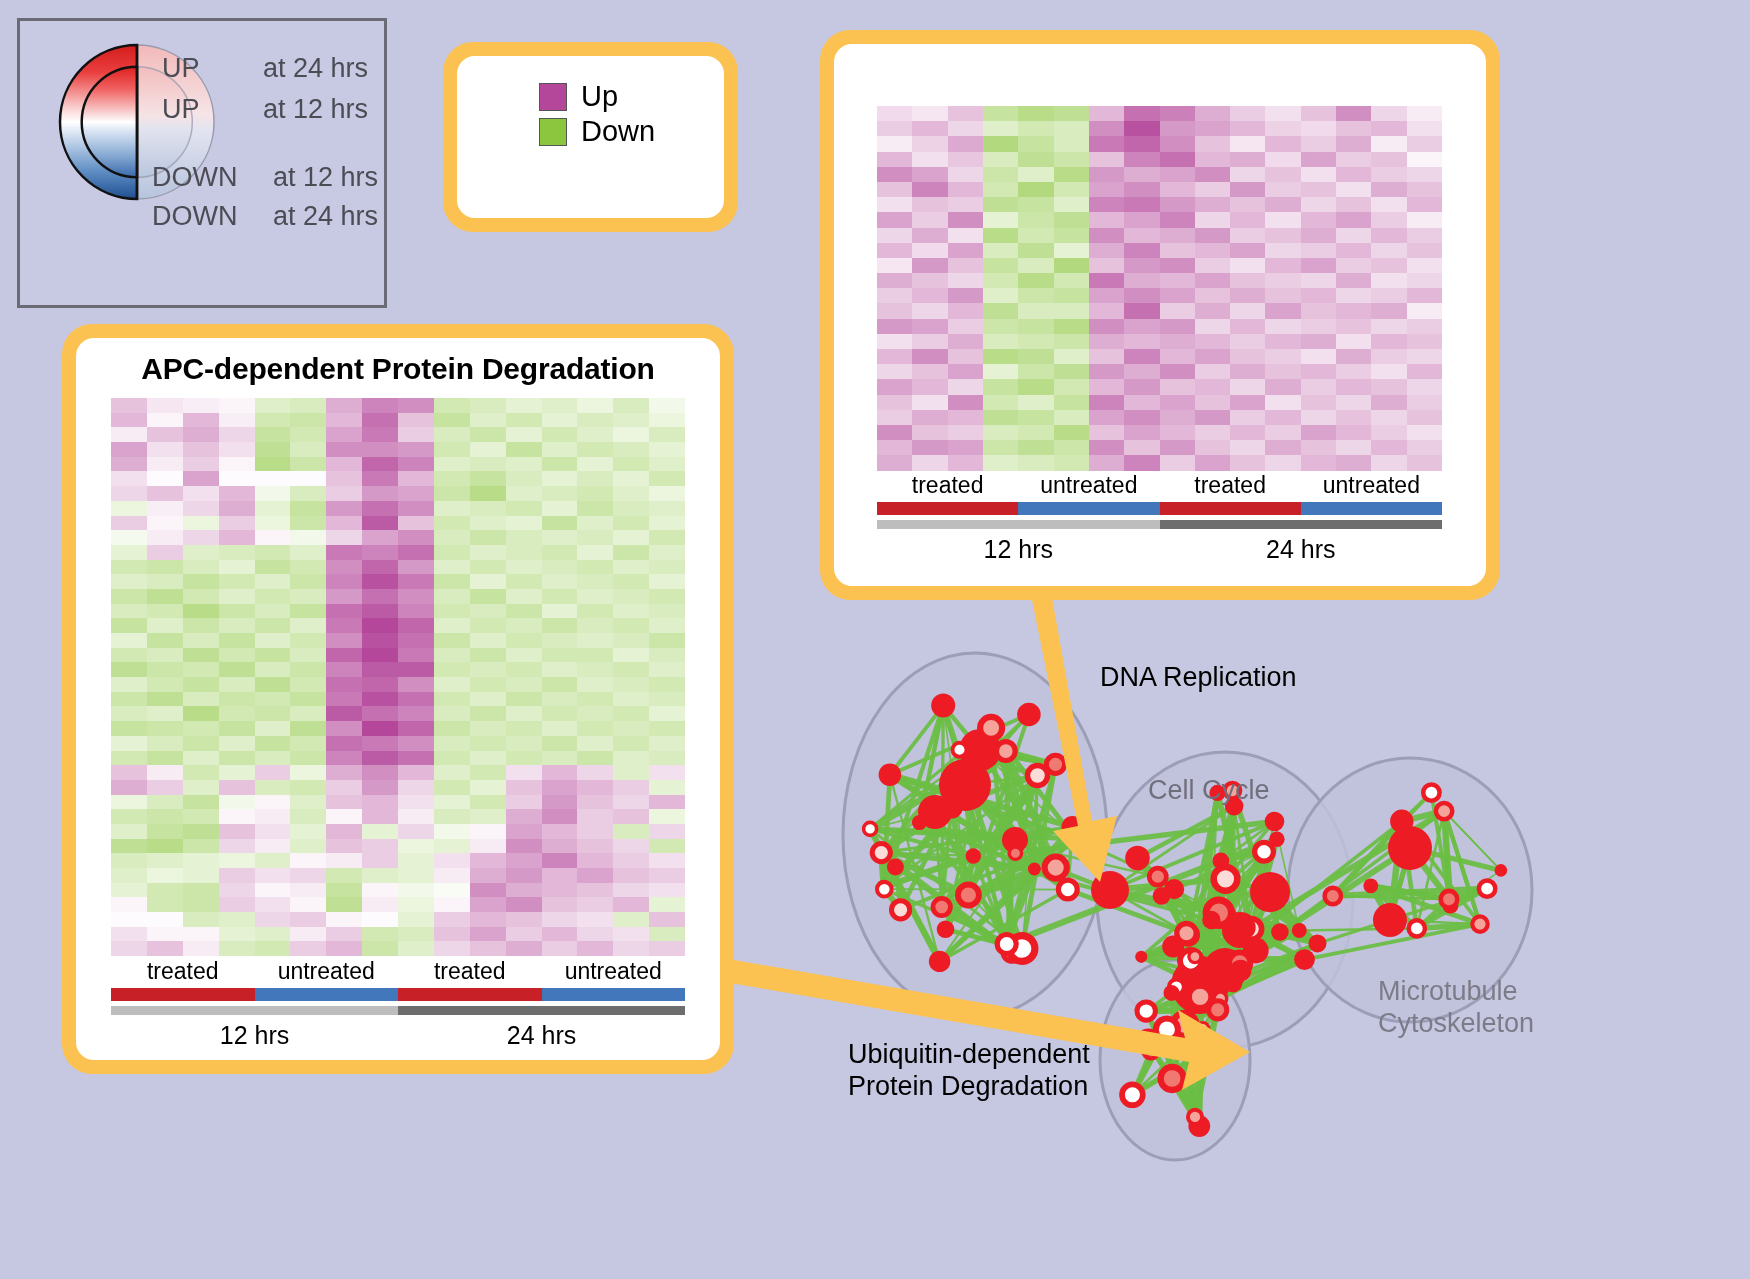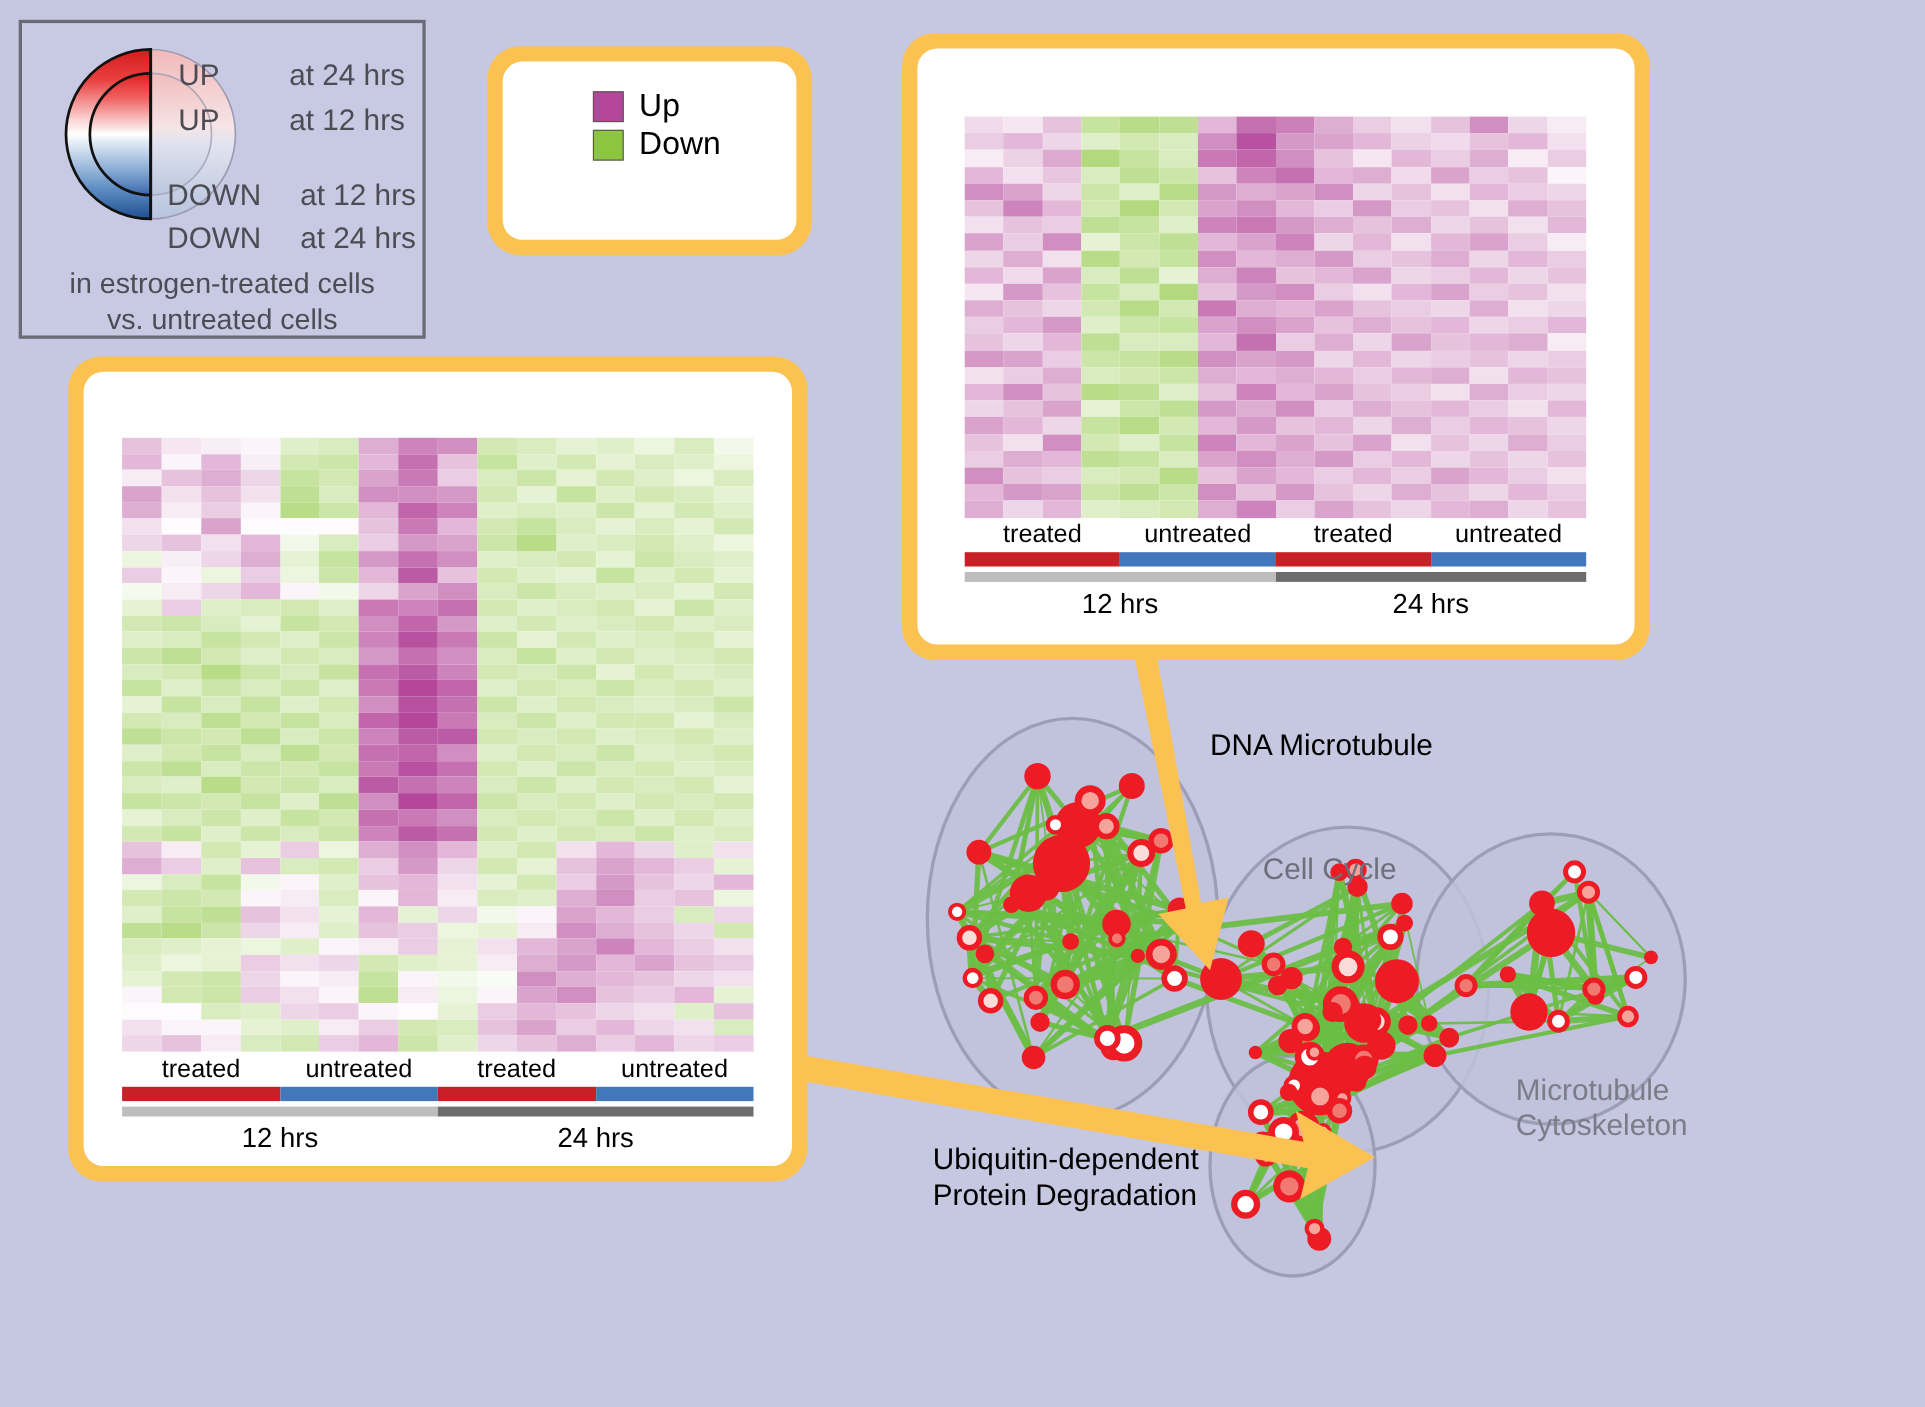--- a/index.html
+++ b/index.html
@@ -139,24 +139,20 @@
 
   <span class="key-row" style="left:142px;top:73px;">UP</span>
   <span class="key-row" style="left:243px;top:73px;">at 12 hrs</span>
 
   <span class="key-row" style="left:132px;top:141px;">DOWN</span>
   <span class="key-row" style="left:253px;top:141px;">at 12 hrs</span>
 
   <span class="key-row" style="left:132px;top:180px;">DOWN</span>
   <span class="key-row" style="left:253px;top:180px;">at 24 hrs</span>
 
-  <div id="key-foot">
-    <div>in estrogen-treated cells</div>
-    <div>vs. untreated cells</div>
-  </div>
 </div>
 
 <div class="card" id="legend-card">
   <div class="card-inner">
     <div class="legend-items">
       <div class="legend-item">
         <span class="legend-sw" id="sw-up" style="background: rgb(180, 71, 154);"></span>
         <span class="legend-lbl">Up</span>
       </div>
       <div class="legend-item">
@@ -579,20 +575,21 @@
       <div class="hrsrow">
         <div class="hrs">12 hrs</div>
         <div class="hrs">24 hrs</div>
       </div>
     </div>
   </div>
 </div>
 
 <div class="card" id="apc-card">
   <div class="card-inner">
+    <div class="card-title">APC-dependent Protein Degradation</div>
 
     <div class="hm-wrap" style="top:60px;left:35px;right:35px;">
       <div class="heat" id="heat-apc" style="grid-template-columns: repeat(16, 1fr); grid-auto-rows: 14.7px;">
           <div style="background:rgb(230,194,221)"></div>
           <div style="background:rgb(245,230,242)"></div>
           <div style="background:rgb(248,239,246)"></div>
           <div style="background:rgb(251,245,249)"></div>
           <div style="background:rgb(223,239,201)"></div>
           <div style="background:rgb(217,236,191)"></div>
           <div style="background:rgb(222,173,210)"></div>
@@ -1695,21 +1692,21 @@
         <circle cx="378.5" cy="442.1" r="10.6" fill="#ffffff" stroke="#ed1c24" stroke-width="5.8"></circle>
         <circle cx="429.3" cy="526.1" r="10.9" fill="#ed1c24"></circle>
         <circle cx="376.2" cy="411.1" r="9.2" fill="#ffffff" stroke="#ed1c24" stroke-width="5.0"></circle>
         <circle cx="401.5" cy="392.9" r="8.0" fill="#ed1c24"></circle>
         <circle cx="396.9" cy="429.4" r="11.0" fill="#ffffff" stroke="#ed1c24" stroke-width="6.0"></circle>
         <circle cx="362.4" cy="494.8" r="10.4" fill="#ffffff" stroke="#ed1c24" stroke-width="5.7"></circle>
         <circle cx="425.0" cy="516.9" r="7.1" fill="#f5a49c" stroke="#ed1c24" stroke-width="3.9"></circle>
       </g>
     </svg>
 
-  <div class="net-label" id="lbl-dna">DNA Microtubule</div>
+  <div class="net-label" id="lbl-dna">DNA Replication</div>
   <div class="net-label" id="lbl-cc">Cell Cycle</div>
   <div class="net-label" id="lbl-ub">
     <div>Ubiquitin-dependent</div>
     <div>Protein Degradation</div>
   </div>
   <div class="net-label" id="lbl-mt">
     <div>Microtubule</div>
     <div>Cytoskeleton</div>
   </div>
 </div>

